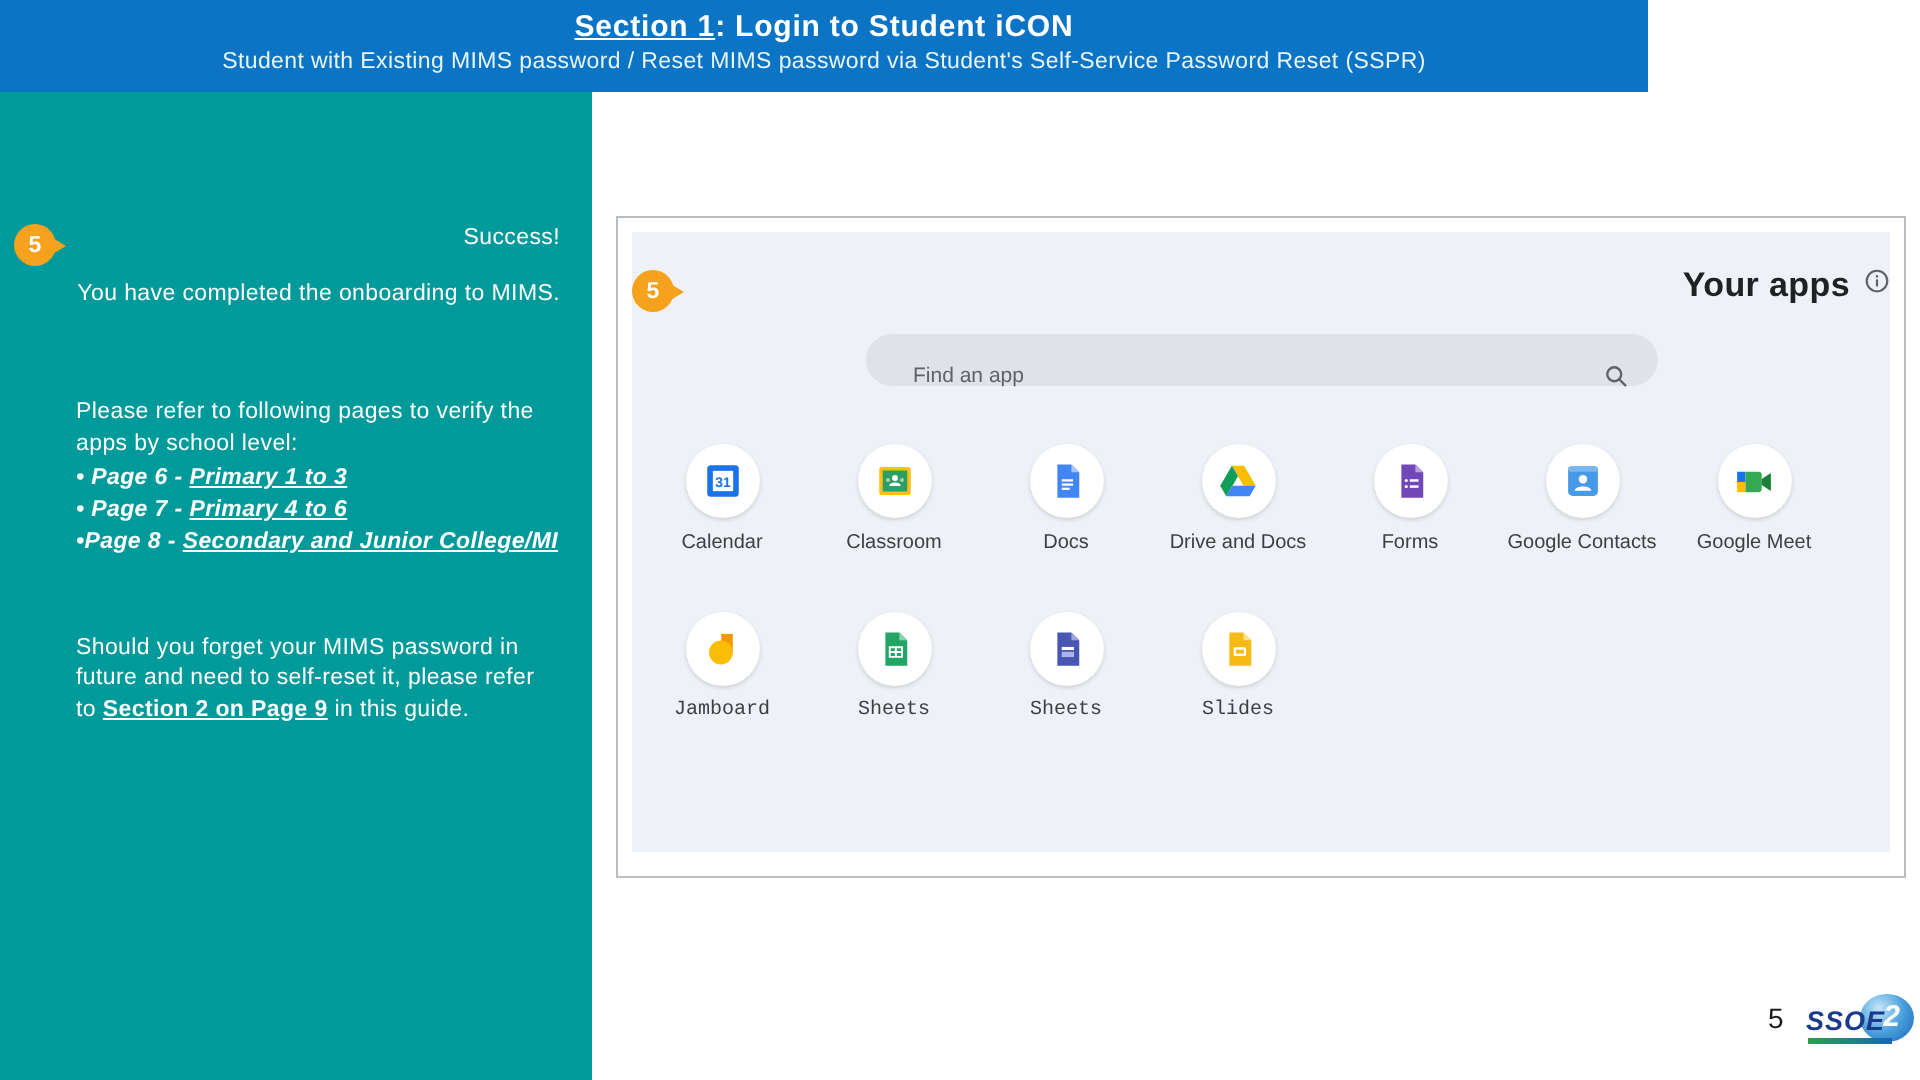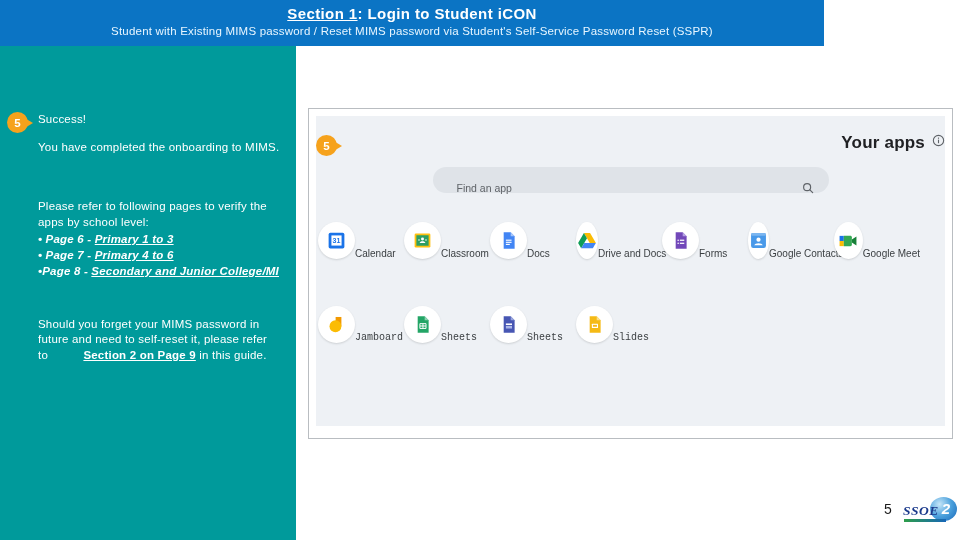--- a/index.html
+++ b/index.html
@@ -10,28 +10,28 @@
   .header{position:absolute;left:0;top:0;width:824px;height:46px;background:#0b74c4;
           color:#fff;text-align:center;z-index:3;}
   .header .title{margin-top:5px;font-size:15px;font-weight:bold;letter-spacing:.4px;}
   .header .title .u{text-decoration:underline;}
   .header .subtitle{margin-top:3px;font-size:11.5px;color:#e8f6ff;letter-spacing:.2px;}
 
   
   .sidebar{position:absolute;left:0;top:46px;width:296px;height:494px;background:#009a9b;
            color:#fff;z-index:2;}
   .sidebar-content{padding:66px 16px 0 38px;font-size:11.5px;line-height:1.32;letter-spacing:.2px;}
-  .sb-block{margin:0 0 13px 0;}
+  .sb-block{margin:0 0 13px 0;text-align:right;}
   .mb-lg{margin-bottom:44px;}
   .mb-sm{margin-bottom:2px;}
   .bullets{margin:2px 0 0 0;}
   .bullet{font-weight:bold;font-style:italic;margin-bottom:1px;}
   .bullet .lnk{text-decoration:underline;}
   .note{margin-top:38px;}
-  .note .note-link{font-weight:bold;text-decoration:underline;margin-left:32px;}
+  .note .note-link{font-weight:bold;text-decoration:underline;}
 
   
   .callout-badge{position:absolute;width:21px;height:21px;background:#f6a21c;border-radius:50%;
           color:#fff;font-weight:bold;font-size:11.5px;display:flex;align-items:center;
           justify-content:center;z-index:5;}
   .callout-badge::after{content:"";position:absolute;left:16px;top:4.5px;
           border-top:6px solid transparent;border-bottom:6px solid transparent;
           border-left:10px solid #f6a21c;}
   .badge-sidebar{left:7px;top:66px;}
   .badge-shot{left:7px;top:26px;}
@@ -47,34 +47,34 @@
               background:#dfe3e8;border-radius:13px;display:flex;align-items:center;
               padding:16px 14px 0 22px;box-sizing:border-box;}
   .search-input{flex:1;background:transparent;border:none;outline:none;font-size:10.5px;
                 color:#5f6368;font-family:"Liberation Sans",sans-serif;}
   .search-input::placeholder{color:#5f6368;opacity:1;}
   .search-glyph{line-height:0;}
 
   .apps-row{position:absolute;left:2px;display:flex;}
   .row1{top:106px;}
   .row2{top:190px;font-family:Liberation Mono, monospace;}
-  .app-cell{width:86px;display:flex;flex-direction:row;align-items:flex-end;cursor:pointer;}
+  .app-cell{width:86px;display:flex;flex-direction:column;align-items:center;cursor:pointer;}
   .app-circle{width:37px;height:37px;background:#fff;border-radius:50%;display:flex;
               align-items:center;justify-content:center;box-shadow:0 1px 2px rgba(60,64,67,.18);}
   .app-label{margin-top:7px;font-size:10px;color:#3c4043;white-space:nowrap;}
 
   
   .page-number{position:absolute;left:884px;top:501px;font-size:14px;color:#1a1a1a;z-index:4;}
   .logo{position:absolute;left:903px;top:497px;width:54px;height:36px;z-index:4;}
   .logo-globe{position:absolute;right:0;top:0;width:27px;height:24px;border-radius:50%;
           background:radial-gradient(circle at 35% 30%,#c5e6f8,#4aa0dc 50%,#1766b8);}
   .logo-2{position:absolute;right:7px;top:3px;color:#fff;font-size:15px;font-style:italic;
           font-weight:bold;}
   .logo-text{position:absolute;left:0;top:6px;color:#1b3a8c;font-weight:bold;font-style:italic;
-          font-size:13.5px;letter-spacing:.5px;font-family:Liberation Serif, serif;}
+          font-size:13.5px;letter-spacing:.5px;}
   .logo-tagline{position:absolute;left:1px;top:22px;width:42px;height:3px;
           background:linear-gradient(90deg,#2e9e49,#1766b8);}
 </style>
 </head>
 <body>
 
 <div class="header">
   <div class="title">
     <span class="u">Section 1</span><span>: Login to Student iCON</span>
   </div>

